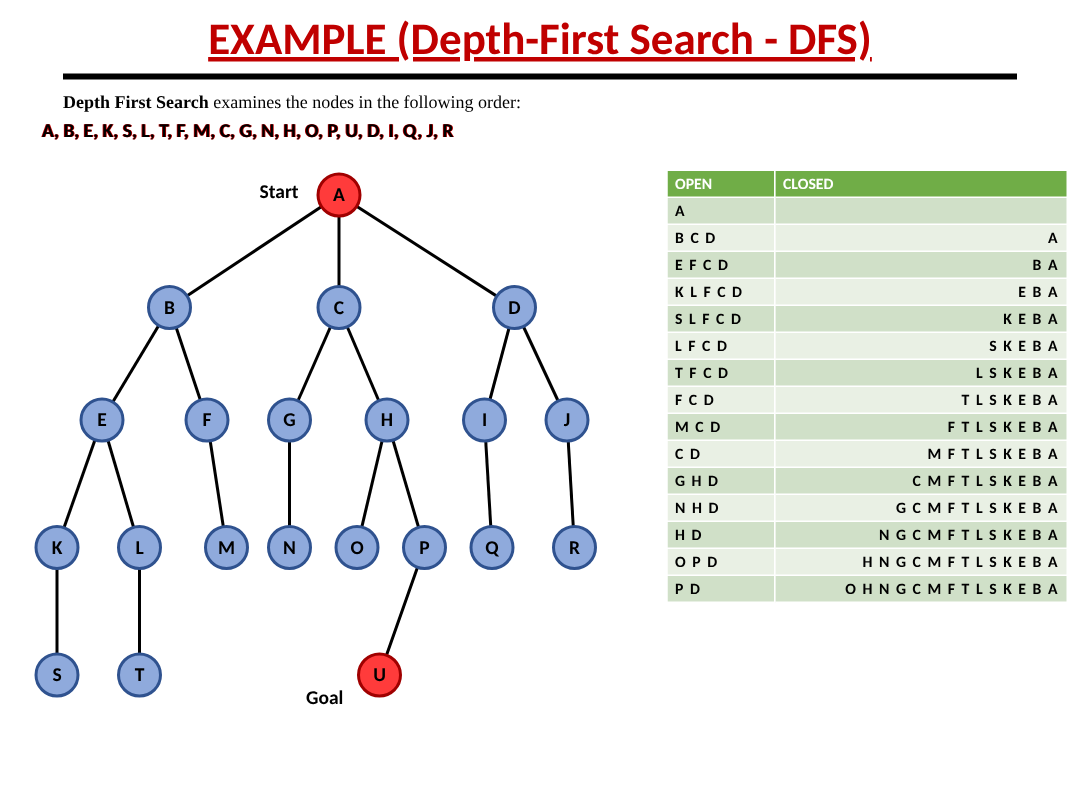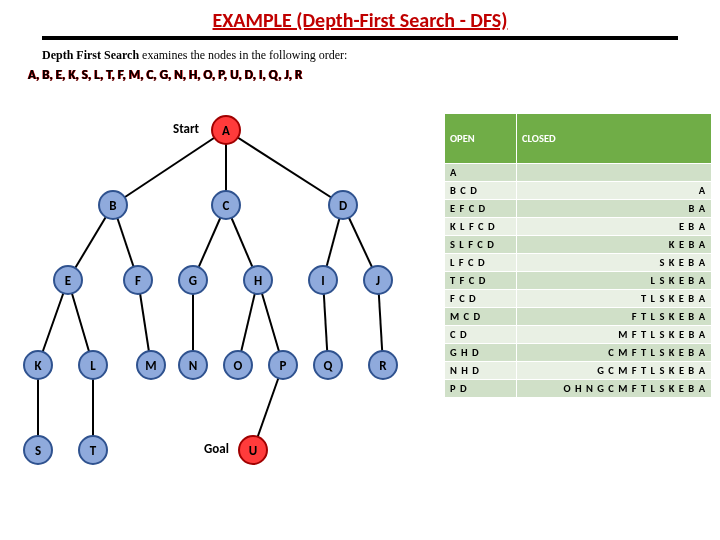--- a/index.html
+++ b/index.html
@@ -8,21 +8,21 @@
     width: 720px;
     height: 540px;
     background: #fff;
     position: relative;
     overflow: hidden;
   }
   .title {
     color: #c00000;
     font-family: Calibri, sans-serif;
     font-weight: bold;
-    font-size: 20px;
+    font-size: 30px;
     text-align: center;
     text-decoration: underline;
     margin-top: 8px;
   }
   .rule {
     border-bottom: 4px solid #000;
     margin: 4px 42px 8px 42px;
   }
   .subtitle {
     font-size: 12px;
@@ -76,21 +76,21 @@
     width: 268px;
     border-collapse: collapse;
     font-family: Calibri, sans-serif;
     font-size: 10.5px;
     font-weight: bold;
   }
   .table th {
     background: #70ad47;
     color: #fff;
     text-align: left;
-    padding: 18px 5px;
+    padding: 2px 5px;
     border: 1px solid #fff;
   }
   .table th.closed { text-align: left; }
   .table td {
     padding: 2px 5px;
     border: 1px solid #fff;
     letter-spacing: 1px;
   }
   .table td.open { text-align: left; }
   .table td.closed { text-align: right; }
@@ -145,21 +145,21 @@
     <div class="node" style="left: 118px; top: 240px;">M</div>
     <div class="node" style="left: 160px; top: 240px;">N</div>
     <div class="node" style="left: 205px; top: 240px;">O</div>
     <div class="node" style="left: 250px; top: 240px;">P</div>
     <div class="node" style="left: 295px; top: 240px;">Q</div>
     <div class="node" style="left: 350px; top: 240px;">R</div>
     <div class="node" style="left: 5px; top: 325px;">S</div>
     <div class="node" style="left: 60px; top: 325px;">T</div>
     <div class="node red" style="left: 220px; top: 325px;">U</div>
     <div class="label" style="left: 155px; top: 11px;">Start</div>
-    <div class="label" style="left: 186px; top: 331px;">Goal</div>
+    <div class="label" style="left: 186px; top: 348px;">Goal</div>
   </div>
 
 <table class="table">
   <thead>
     <tr>
       <th>OPEN</th>
       <th class="closed">CLOSED</th>
     </tr>
   </thead>
   <tbody>
@@ -205,17 +205,25 @@
       </tr>
       <tr class="band1">
         <td class="open">G H D</td>
         <td class="closed">C M F T L S K E B A</td>
       </tr>
       <tr class="band2">
         <td class="open">N H D</td>
         <td class="closed">G C M F T L S K E B A</td>
       </tr>
       <tr class="band1">
+        <td class="open">H D</td>
+        <td class="closed">N G C M F T L S K E B A</td>
+      </tr>
+      <tr class="band2">
+        <td class="open">O P D</td>
+        <td class="closed">H N G C M F T L S K E B A</td>
+      </tr>
+      <tr class="band1">
         <td class="open">P D</td>
         <td class="closed">O H N G C M F T L S K E B A</td>
       </tr>
     </tbody>
 </table>
 
 </body></html>

